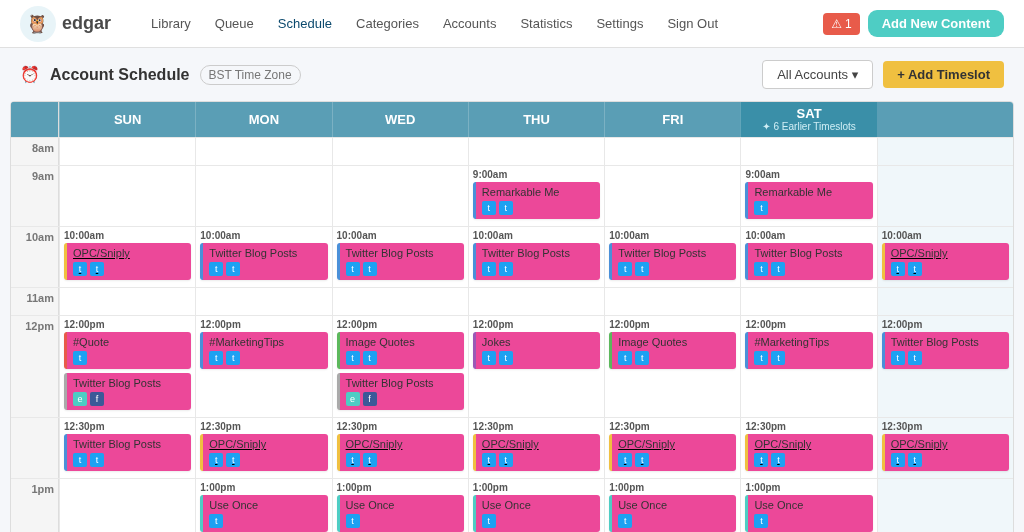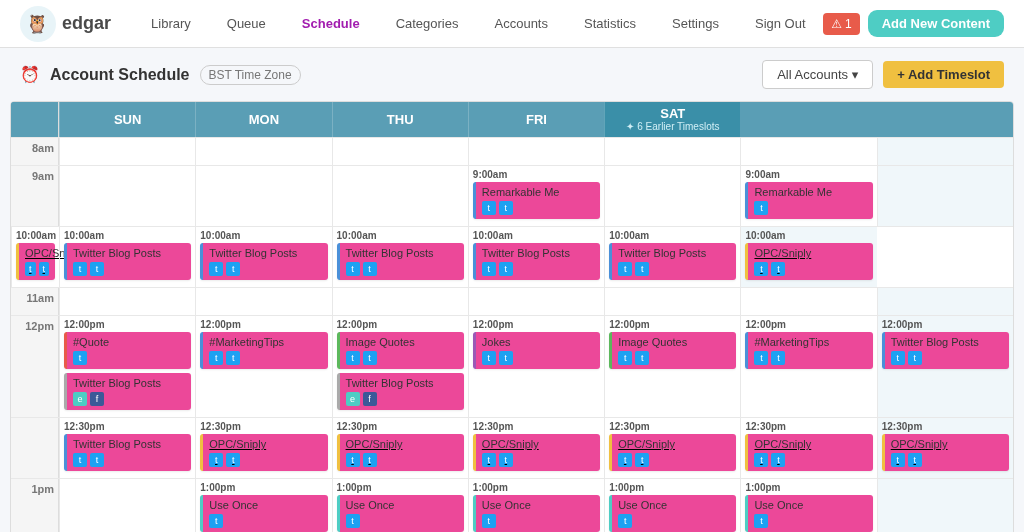--- a/index.html
+++ b/index.html
@@ -20,31 +20,31 @@
       margin-right: 30px;
     }
     .navbar-brand .logo {
       width: 36px; height: 36px;
       background: #e8f4f8;
       border-radius: 50%;
       display: flex; align-items: center; justify-content: center;
       font-size: 18px;
     }
     .navbar-nav {
-      display: flex; align-items: center; gap: 16px;
+      display: flex; align-items: center; gap: 4px;
       flex: 1;
     }
     .nav-link {
       padding: 4px 10px;
       color: #555;
       text-decoration: none;
       font-size: 13px;
       cursor: pointer;
     }
-    .nav-link.active { color: #a21caf; font-weight: 700; }
+    .nav-link.active { color: #0c4a6e; font-weight: 400; }
     .navbar-right {
       display: flex; align-items: center; gap: 8px;
     }
     .btn-alert {
       background: #e85b4a;
       color: #fff;
       border: none;
       border-radius: 4px;
       padding: 4px 8px;
       font-size: 12px;
@@ -254,20 +254,21 @@
     <button class="btn-add-timeslot">+ Add Timeslot</button>
   </div>
 </div>
 
 <div class="calendar-container">
 
   <div class="cal-header">
     <div class="cal-header-time empty-time" style="background:#5a9eb5;"></div>
     <div class="cal-header-day">SUN</div>
     <div class="cal-header-day">MON</div>
+    <div class="cal-header-day">WED</div>
     <div class="cal-header-day">THU</div>
     <div class="cal-header-day">FRI</div>
     <div class="cal-header-day sat" style="display:flex;flex-direction:column;padding:4px 8px;">
       <span>SAT</span>
       <span style="font-size:10px;font-weight:400;color:#d0eef5;">✦ 6 Earlier Timeslots</span>
     </div>
   </div>
 
   <div class="cal-row" style="min-height:28px;">
     <div class="time-label">8am</div>
@@ -304,20 +305,21 @@
         <div class="slot-title">Remarkable Me</div>
         <div class="slot-icons">
           <span class="icon-twitter">t</span>
         </div>
       </div>
     </div>
     <div class="cal-cell sat-col"></div>
   </div>
 
   <div class="cal-row">
+    <div class="time-label">10am</div>
 
     <div class="cal-cell">
       <div class="slot-time">10:00am</div>
       <div class="slot-card yellow-border">
         <div class="slot-title">OPC/Sniply</div>
         <div class="slot-icons">
           <span class="icon-twitter">t</span>
           <span class="icon-twitter">t</span>
         </div>
       </div>

